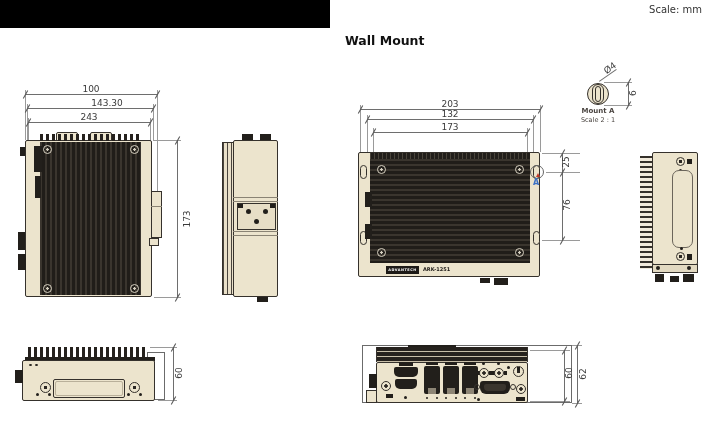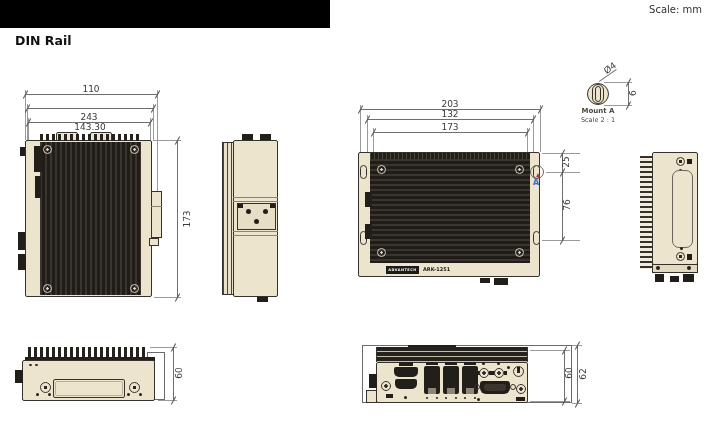--- a/index.html
+++ b/index.html
@@ -30,25 +30,25 @@
   .hl{background:#8a8374;}
   .title{font-size:12.5px;font-weight:bold;color:#111;}
 </style>
 </head>
 <body>
 
 <div id="canvas">
 
   <div class="c dark" style="left:0;top:0;width:330px;height:28px;background:#000;"></div>
   <div class="c t" style="left:630px;top:4px;width:72px;font-size:10px;text-align:right;color:#333;">Scale: mm</div>
-  <div class="c title" style="left:15px;top:33px;width:110px;">DIN Rail</div>
-
-  <div class="c t dim" style="left:61px;top:84px;width:60px;">110</div>
+  <div class="c title" style="left:345px;top:33px;width:130px;">Wall Mount</div>
+
+  <div class="c t dim" style="left:61px;top:84px;width:60px;">100</div>
   <div class="c dl" style="left:25px;top:94px;width:132px;height:1px;"></div>
-  <div class="c t dim" style="left:60px;top:98px;width:60px;margin-top:24px;">143.30</div>
+  <div class="c t dim" style="left:77px;top:98px;width:60px;">143.30</div>
   <div class="c dl" style="left:27px;top:108px;width:126px;height:1px;"></div>
   <div class="c t dim" style="left:59px;top:112px;width:60px;">243</div>
   <div class="c dl" style="left:28px;top:122px;width:122px;height:1px;"></div>
   <div class="c ex" style="left:25px;top:90px;width:1px;height:50px;"></div>
   <div class="c ex" style="left:27px;top:104px;width:1px;height:36px;"></div>
   <div class="c ex" style="left:28px;top:118px;width:1px;height:22px;"></div>
   <div class="c ex" style="left:157px;top:90px;width:1px;height:102px;"></div>
   <div class="c ex" style="left:153px;top:104px;width:1px;height:37px;"></div>
   <div class="c ex" style="left:150px;top:118px;width:1px;height:23px;"></div>
   <div class="c tk" style="left:21px;top:94px;"></div>

